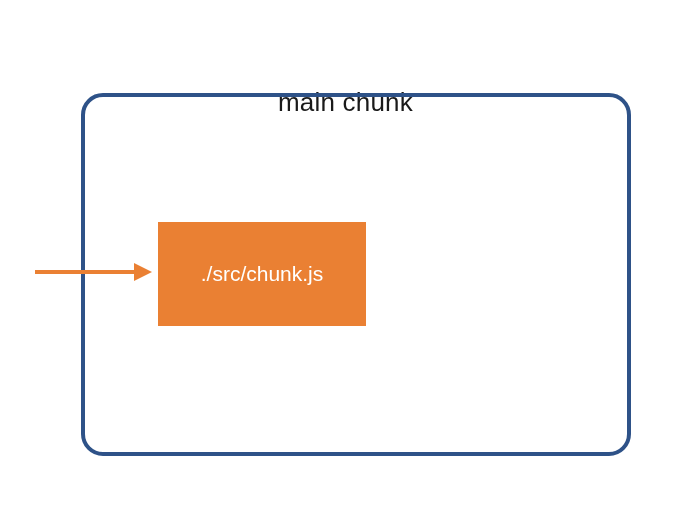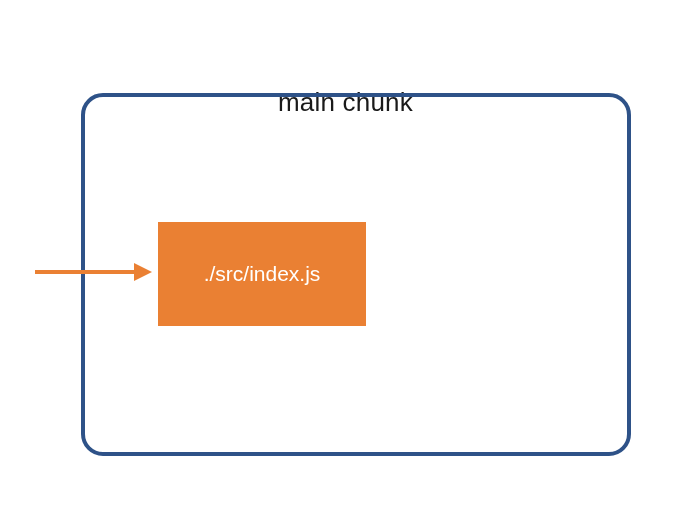--- a/index.html
+++ b/index.html
@@ -90,16 +90,16 @@
   <div id="chunk-title">main chunk</div>
 
   <div id="chunk-container"></div>
 
   <svg id="entry-arrow" viewBox="0 0 125 32" width="125" height="32" xmlns="http://www.w3.org/2000/svg">
     <line x1="5" y1="16" x2="108" y2="16" stroke="#EA8033" stroke-width="4"></line>
     <polygon points="104,7 122,16 104,25" fill="#EA8033"></polygon>
   </svg>
 
   <div id="entry-module-box">
-    <div class="module-line">./src/index.js</div>
+    <div class="module-line">./src/chunk.js</div>
   </div>
 
 </div>
 
 </body></html>

